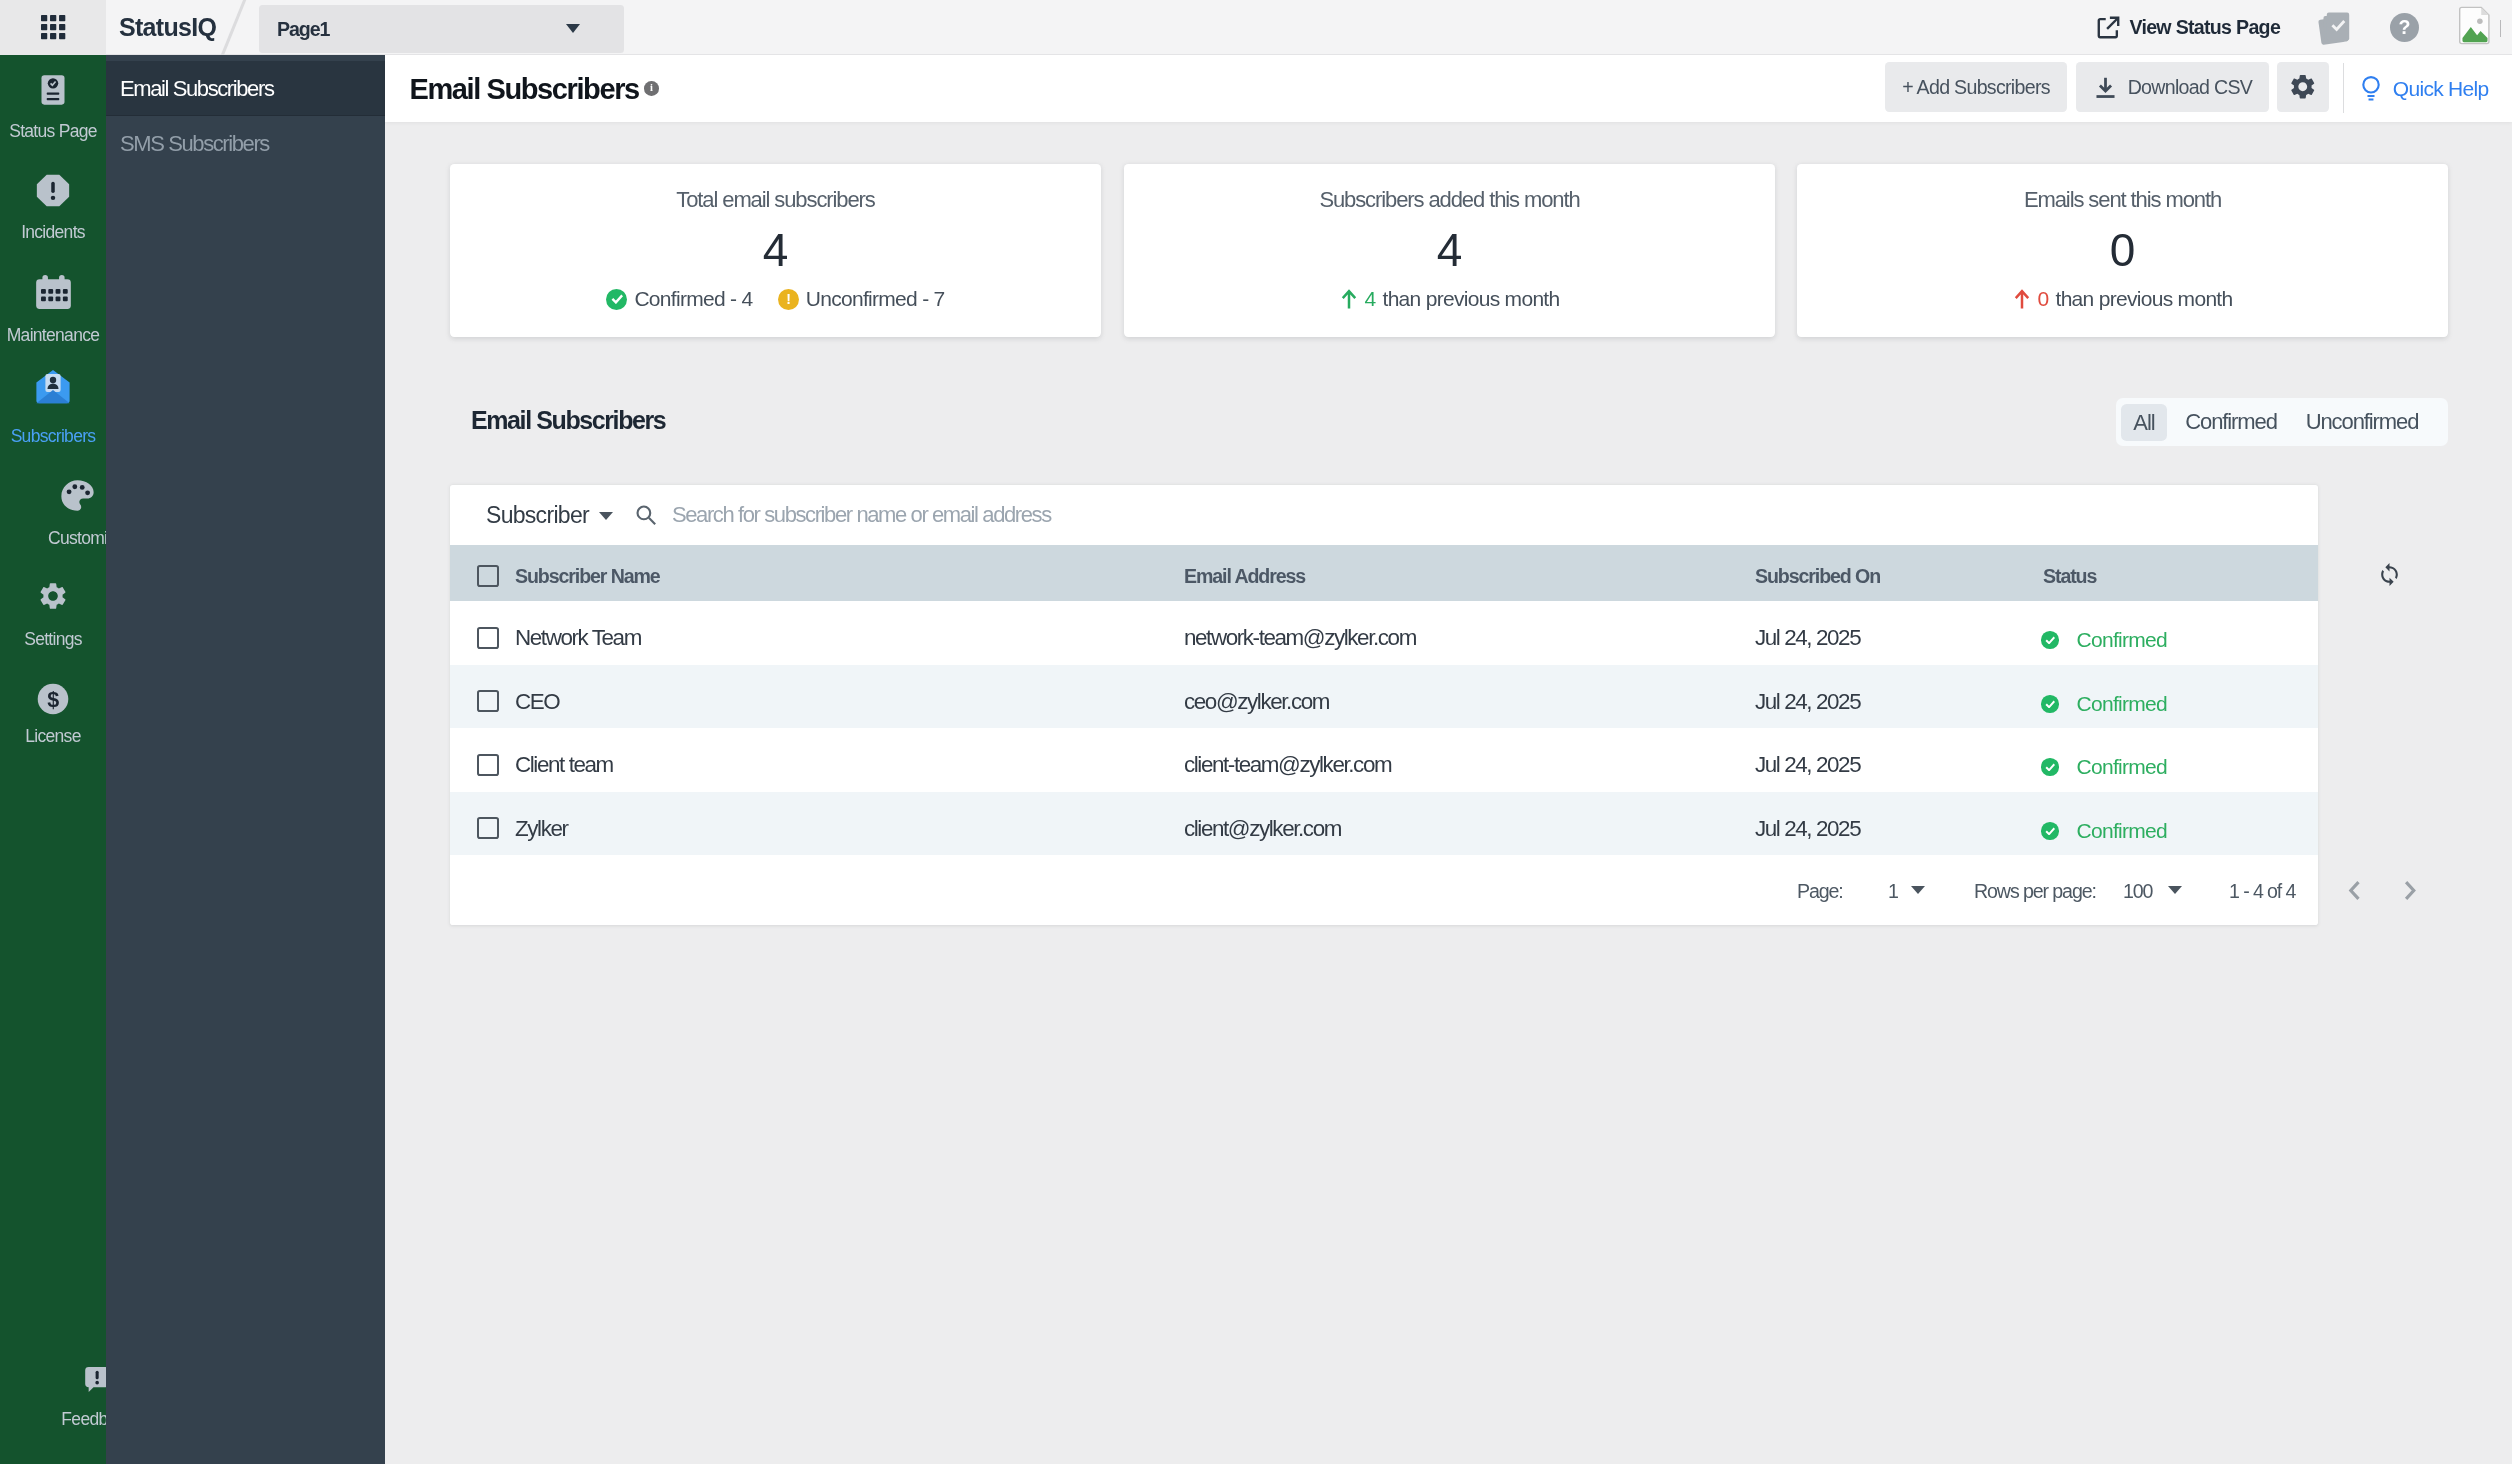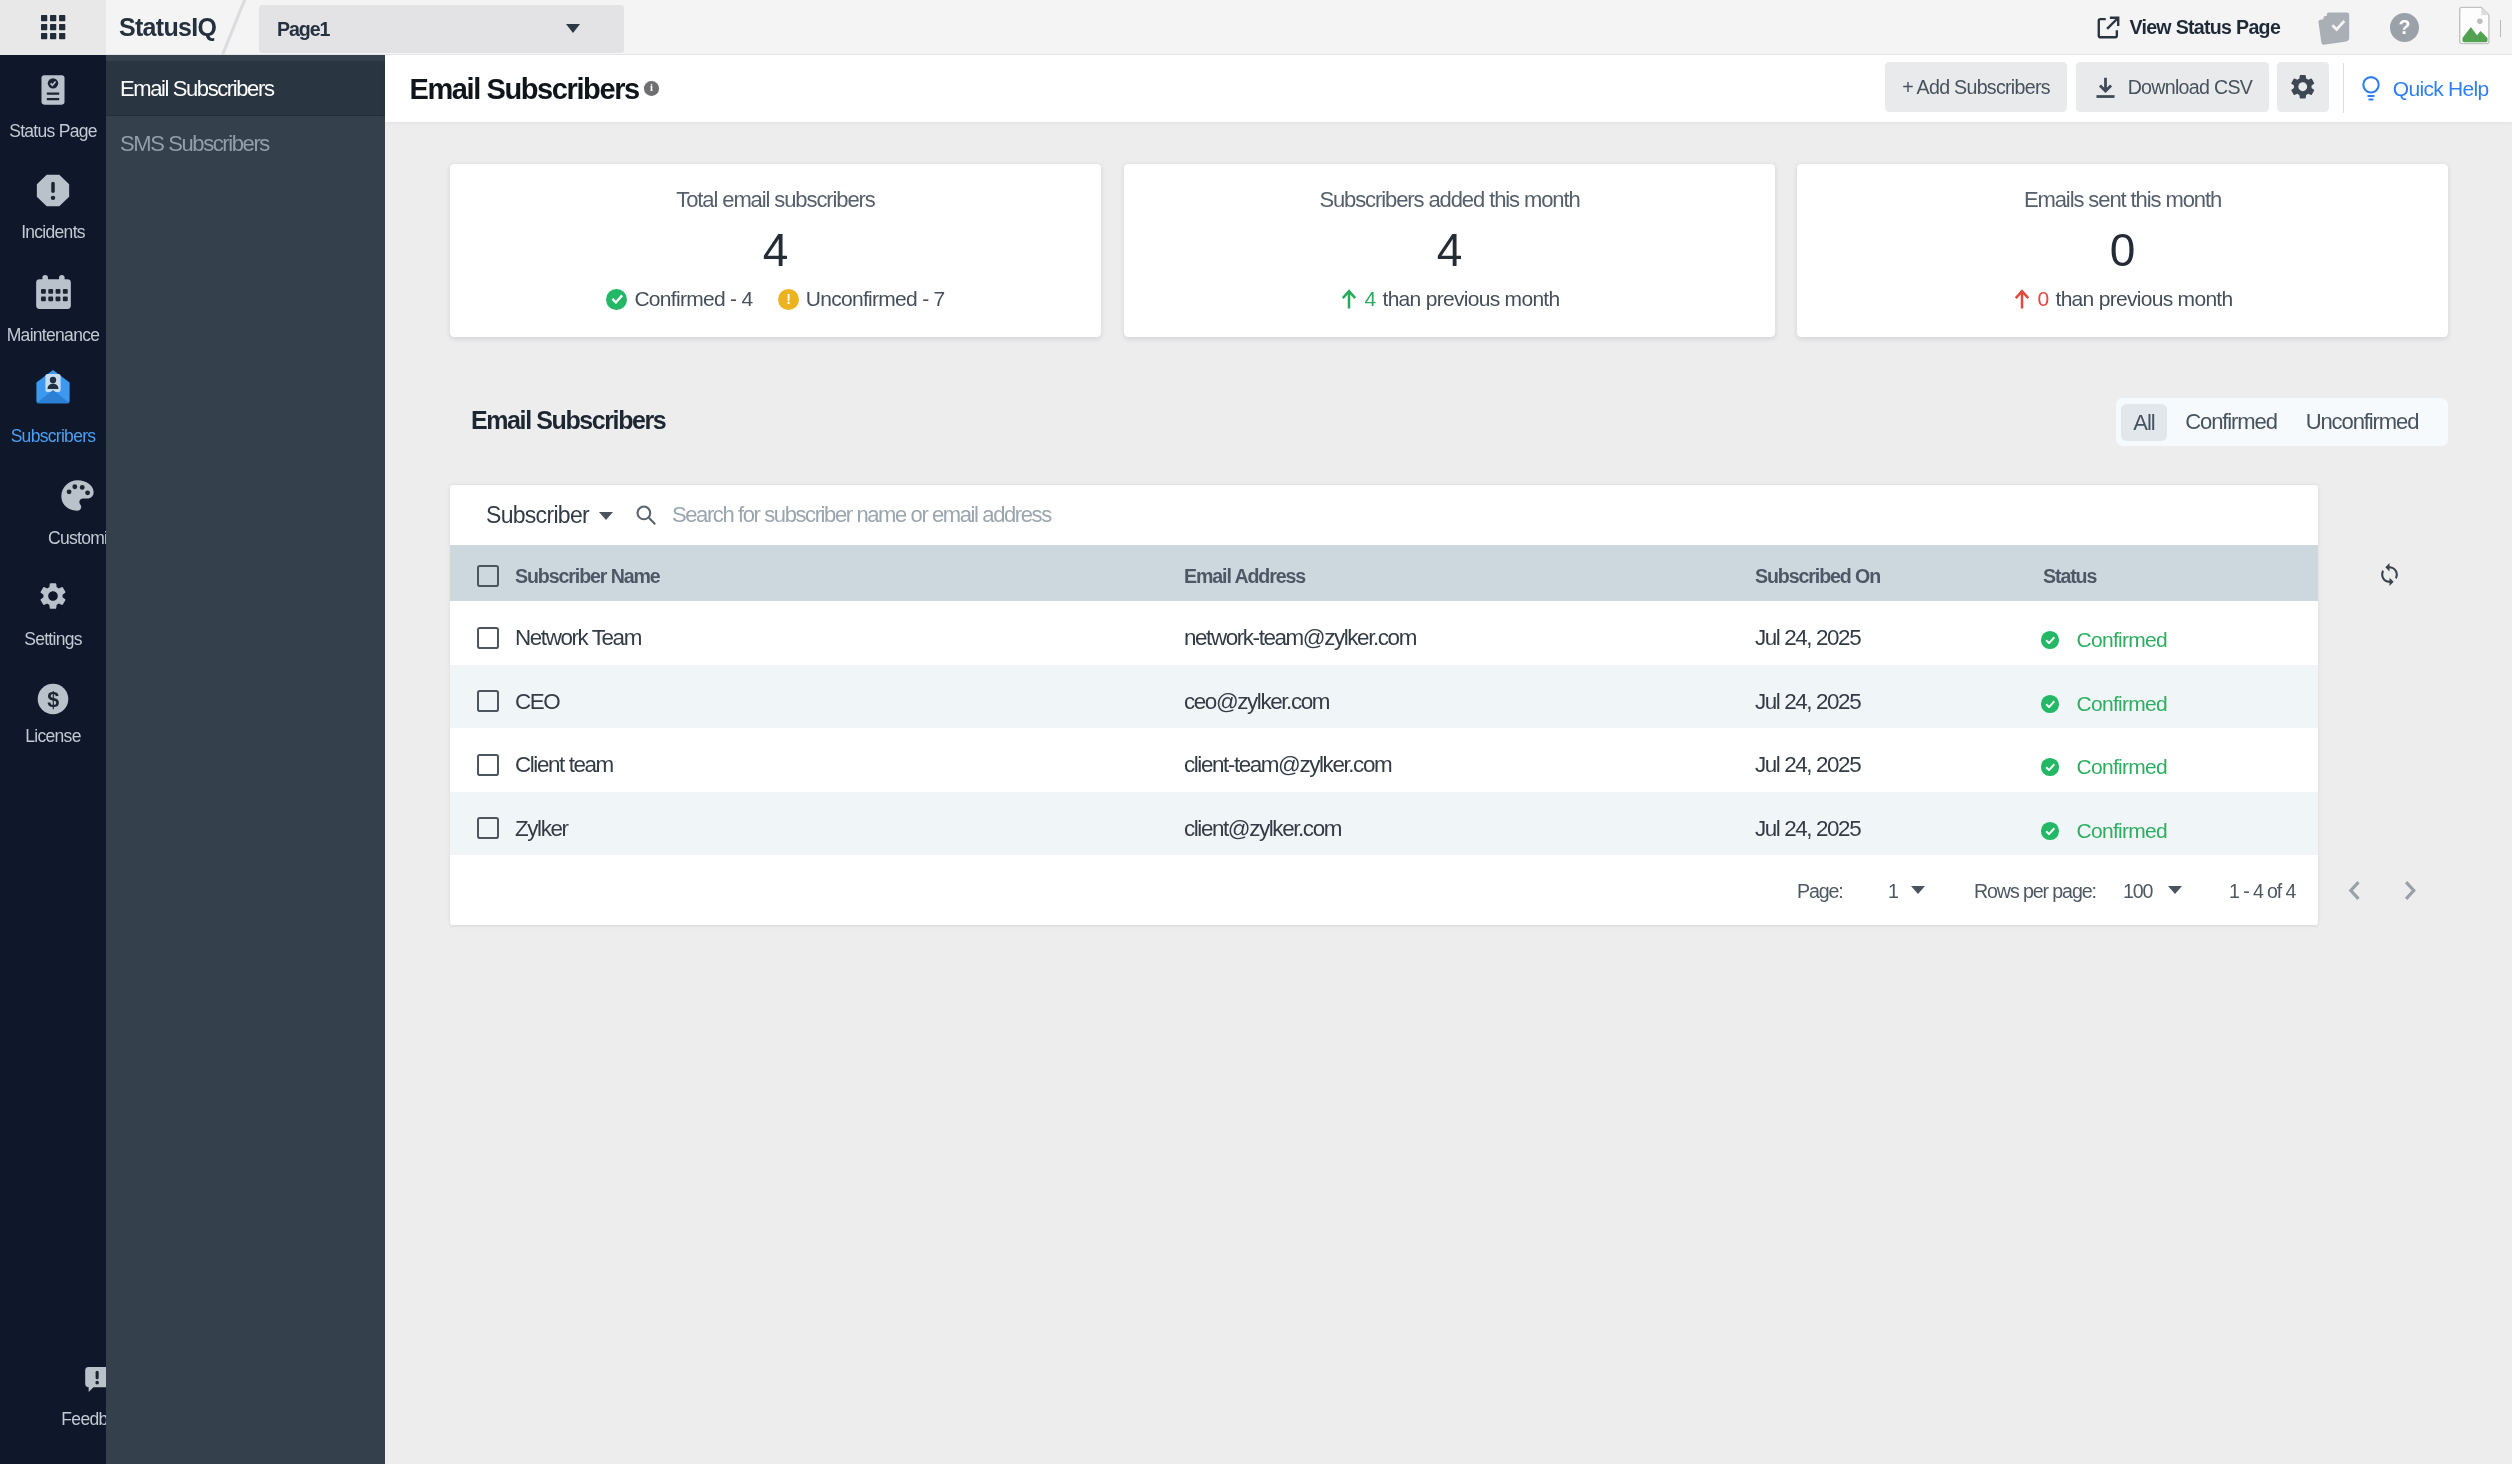--- a/index.html
+++ b/index.html
@@ -13,21 +13,21 @@
 #slash { position:absolute; left:232px; top:-5.6px; width:2.5px; height:67px; background:#dcdcde; transform:rotate(22deg); }
 #pagechip { position:absolute; left:259px; top:4.9px; width:365px; height:48px; background:#e3e3e5; border-radius:3.5px; }
 #pagechip .t { position:absolute; left:18px; top:0; line-height:48px; font-size:19.6px; font-weight:bold; color:#26313f; letter-spacing:-1.1px; }
 #pagechip .c { position:absolute; left:307px; top:19.6px; width:0; height:0; border-left:7.7px solid transparent; border-right:7.7px solid transparent; border-top:9.8px solid #2c3947; }
 #viewstatus { position:absolute; left:2096px; top:0; height:55px; display:flex; align-items:center; gap:8.4px; font-size:19.6px; font-weight:bold; color:#1f2a38; white-space:nowrap; letter-spacing:-0.7px; }
 #tb-papers { position:absolute; left:2317px; top:10.5px; }
 #tb-help { position:absolute; left:2390px; top:13.3px; width:29px; height:29px; border-radius:50%; background:#9aa1a8; color:#fff; font-size:19.6px; font-weight:bold; text-align:center; line-height:29px; }
 #tb-avatar { position:absolute; left:2459px; top:6.3px; }
 
 
-#iconbar { position:absolute; left:0; top:55px; width:128px; height:1409px; background:#0f172a; }
+#iconbar { position:absolute; left:0; top:55px; width:128px; height:1409px; background:#14532d; }
 .navitem { position:absolute; left:0; width:106px; text-align:center; color:#c2cad3; font-size:17.5px; letter-spacing:-0.7px; }
 .navitem svg { display:block; margin:0 auto 5.6px auto; }
 .navitem.active { color:#4aa0f5; }
 
 
 #subnav { position:absolute; left:106px; top:55px; width:279px; height:1409px; background:#34414d; }
 #subnav .item1 { position:absolute; left:0; top:5.6px; width:279px; height:55px; background:#293540; border-bottom:1.4px solid #232d37; color:#ffffff; font-size:22px; line-height:55px; padding-left:14px; letter-spacing:-1.4px; }
 #subnav .item2 { position:absolute; left:0; top:62px; width:279px; height:53px; color:#929ea9; font-size:22px; line-height:53px; padding-left:14px; letter-spacing:-1.4px; }
 
 

